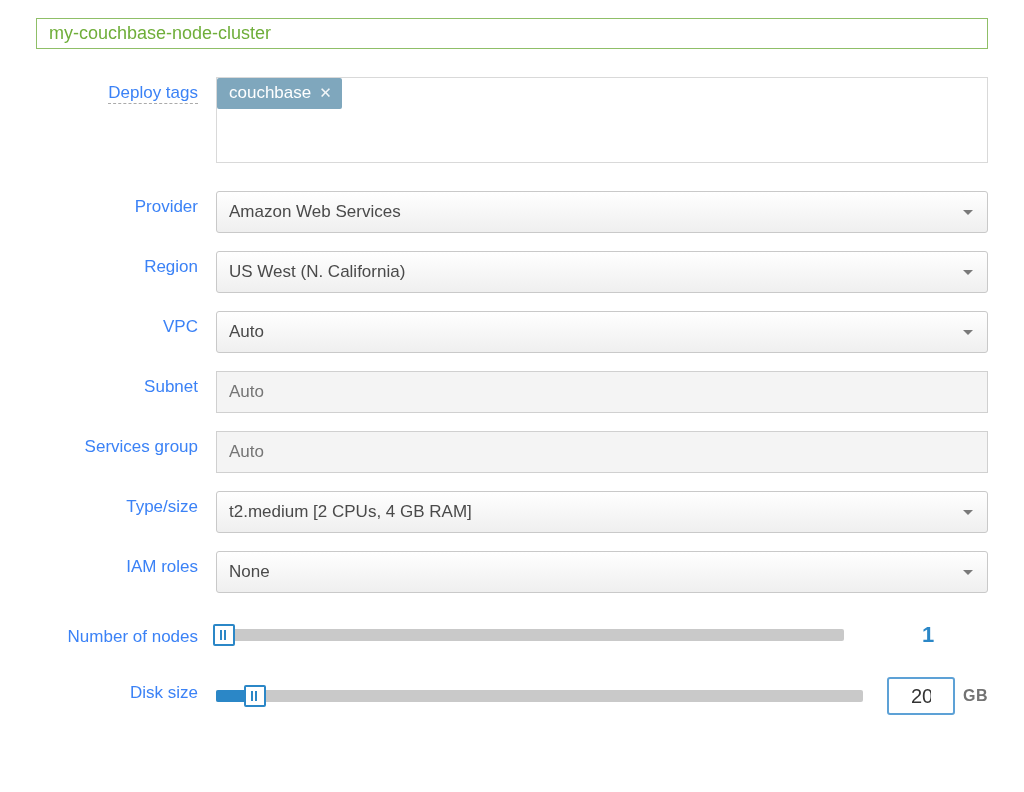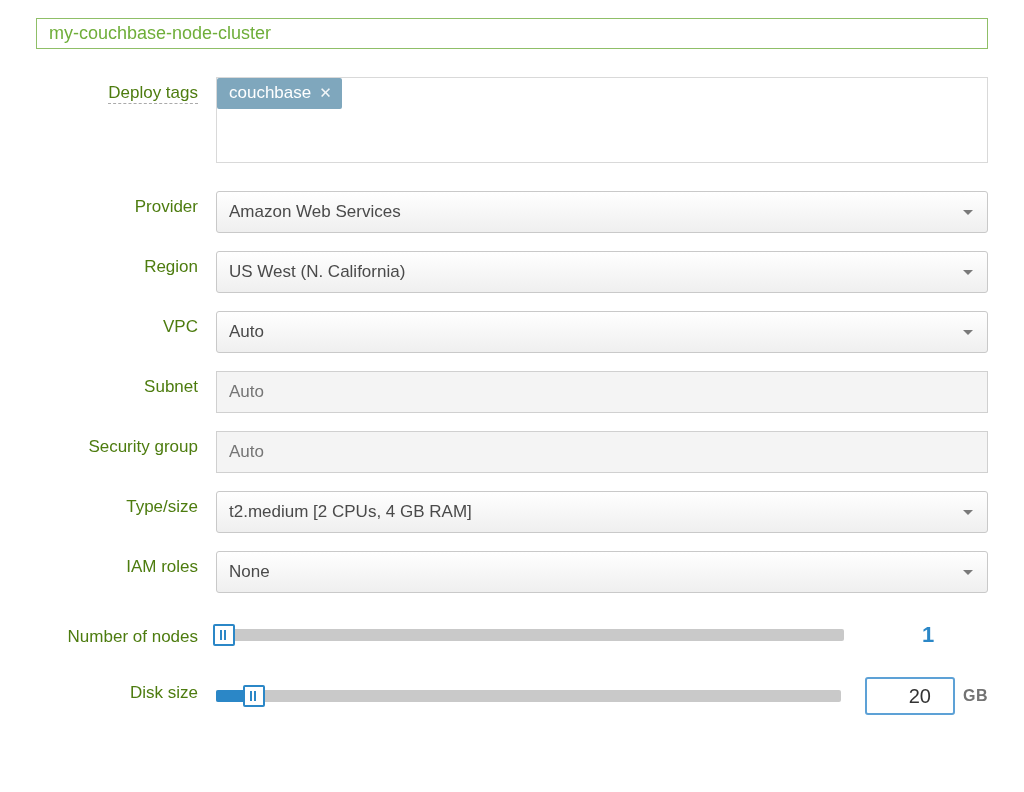--- a/index.html
+++ b/index.html
@@ -16,21 +16,21 @@
       align-items: flex-start;
       margin-bottom: 28px;
     }
     .row.tight { margin-bottom: 18px; }
     .label-col {
       width: 180px;
       padding-right: 18px;
       text-align: right;
       padding-top: 6px;
       font-size: 17px;
-      color: #4d7c0f;
+      color: #3b82f6;
     }
     .label-accent { color: #6fae3a; }
     .label-dashed { border-bottom: 1px dashed #aaa; padding-bottom: 1px; }
     .control-col { flex: 1; }
 
     
     .name-input {
       width: 100%;
       height: 31px;
       border: 1px solid #8fbf67;
@@ -148,21 +148,21 @@
       font-weight: 600;
       color: #2b87c7;
     }
 
     .disk-box {
       display: flex;
       align-items: center;
       gap: 8px;
     }
     .disk-input {
-      width: 90px;
+      width: 68px;
       height: 38px;
       border: 2px solid #5da1d6;
       border-radius: 3px;
       text-align: right;
       font-size: 20px;
       color: #333;
       padding: 0 22px;
       outline: none;
     }
     .disk-unit {
@@ -226,21 +226,21 @@
 </div>
 
 <div class="row tight">
   <div class="label-col">Subnet</div>
   <div class="control-col">
     <input class="readonly-input" disabled="" placeholder="Auto" style="">
   </div>
 </div>
 
 <div class="row tight">
-  <div class="label-col">Security group</div>
+  <div class="label-col">Services group</div>
   <div class="control-col">
     <input class="readonly-input" disabled="" placeholder="Auto" style="">
   </div>
 </div>
 
 <div class="row tight">
   <div class="label-col">Type/size</div>
   <div class="control-col">
     <div class="select">
       <span>t2.medium [2 CPUs, 4 GB RAM]</span>

